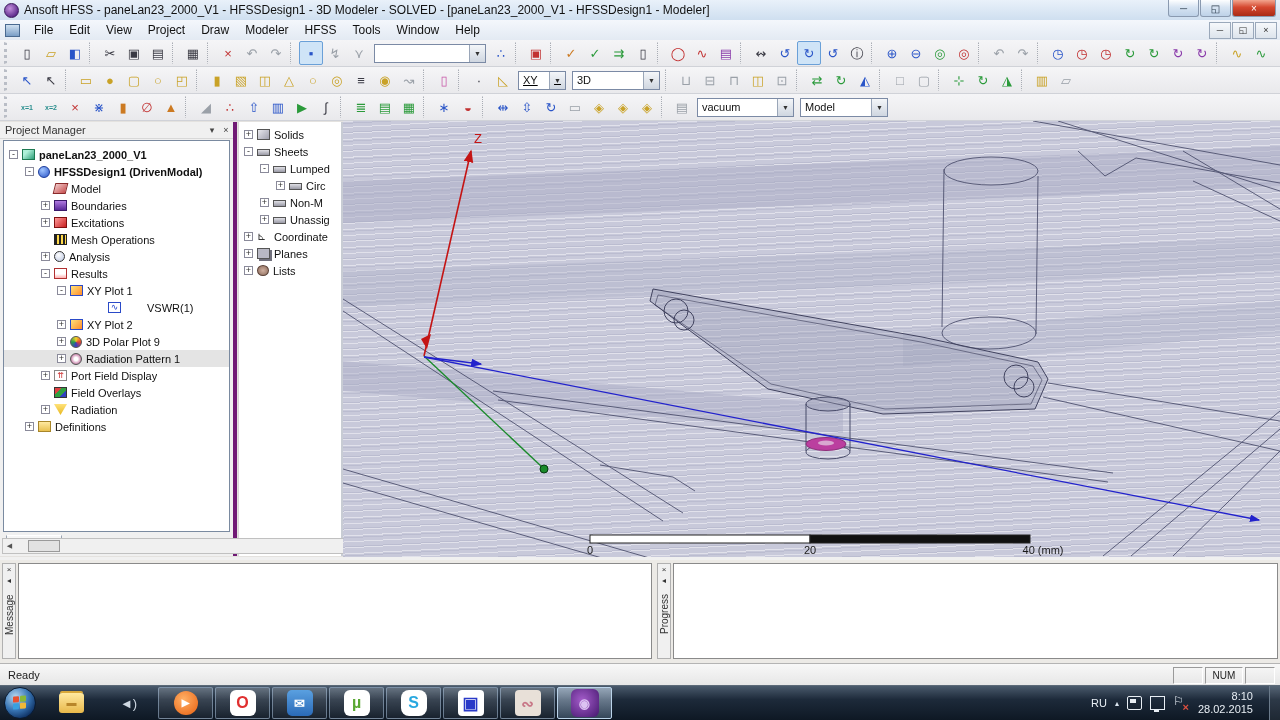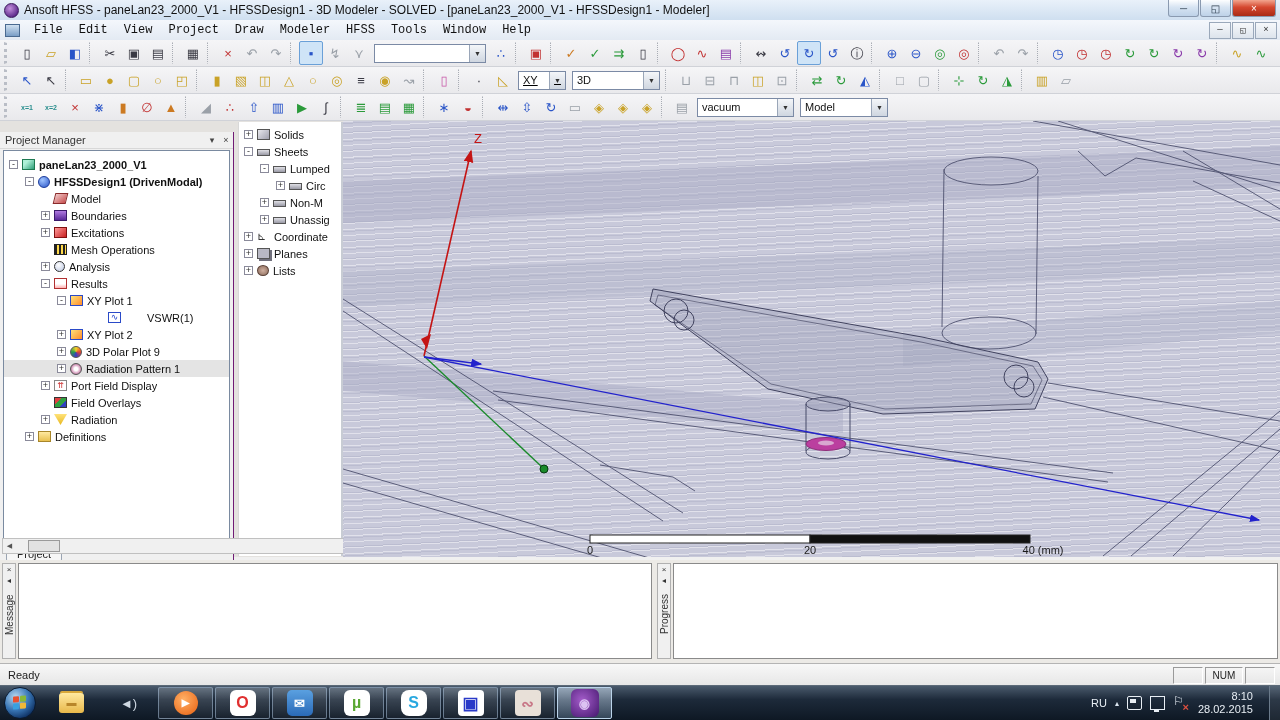--- a/index.html
+++ b/index.html
@@ -13,21 +13,21 @@
   #app-icon{width:13px;height:13px;border-radius:50%;margin:0 5px 0 4px;flex:none;
     background:radial-gradient(circle at 38% 35%,#c390dd,#5c2a8a 75%);border:1px solid #3a1a5a;}
   #titlebar .caps{margin-left:auto;display:flex;align-items:flex-start;height:100%;}
   .cap{width:29px;height:16px;border:1px solid #8a9ab0;border-top:none;
     border-radius:0 0 3px 3px;background:linear-gradient(#fdfeff,#d7e4f2 45%,#bed2e8);
     display:flex;align-items:center;justify-content:center;font-size:10px;color:#2a3a4a;margin-right:1px;}
   .cap.close{width:42px;background:linear-gradient(#f2a58e,#d5482f 45%,#a92a16);color:#fff;margin-right:4px;}
   
   #menubar{position:absolute;left:0;top:20px;width:1280px;height:20px;
     background:linear-gradient(#f4f7fc,#e3eaf3);border-bottom:1px solid #cdd4de;
-    display:flex;align-items:center;font-size:12px;color:#111;font-family:Liberation Mono, monospace;}
+    display:flex;align-items:center;font-size:12px;color:#111;}
   #mdi-icon{width:13px;height:11px;margin:0 6px 0 5px;background:linear-gradient(#cfe0f0,#7a9ec6);
     border:1px solid #4a6a90;flex:none;}
   .menu-item{padding:2px 8px;cursor:default;}
   #menubar .mdicaps{margin-left:auto;display:flex;margin-right:3px;}
   .mdicap{width:20px;height:15px;border:1px solid #9aa8ba;background:linear-gradient(#f6f8fb,#dde4ec);
     display:flex;align-items:center;justify-content:center;font-size:9px;color:#333;margin-left:1px;}
   
   .tbrow{position:absolute;left:0;width:1280px;height:27px;
     background:linear-gradient(#f5f5f7,#e9e9ec);border-bottom:1px solid #d0d2d8;
     display:flex;align-items:center;padding-left:2px;box-sizing:border-box;}
@@ -49,21 +49,21 @@
     font-size:7px;color:#333;flex:none;}
   .tb-item[data-w="w1"]{width:48px;text-decoration:underline;} .tb-item[data-w="w2"]{width:88px;}
   .tb-item[data-w="w3"]{width:97px;} .tb-item[data-w="w4"]{width:112px;}
   [data-c="k"]{color:#3a3a44;} [data-c="gy"]{color:#9aa0a8;} [data-c="r"]{color:#c23232;}
   [data-c="g"]{color:#2a9a3a;} [data-c="b"]{color:#2a55c8;} [data-c="y"]{color:#c9a227;}
   [data-c="o"]{color:#cc7a22;} [data-c="p"]{color:#8a3aaa;} [data-c="m"]{color:#c858a8;}
   [data-c="t"]{color:#2a8f8f;}
   
   #main{position:absolute;left:0;top:121px;width:1280px;height:436px;background:#e4e2df;}
   
-  #pm{position:absolute;left:0;top:1px;width:233px;height:434px;background:#f0f0f0;border-right:1px solid #701a75;margin-top:10px;}
+  #pm{position:absolute;left:0;top:1px;width:233px;height:434px;background:#f0f0f0;border-right:4px solid #701a75;}
   #pm-header{height:16px;display:flex;align-items:center;font-size:11px;color:#333;
     border-bottom:1px solid #d8d8d8;padding-left:5px;}
   #pm-header .hbtn{width:14px;text-align:center;font-size:9px;color:#444;}
   #pm-header .spacer{margin-left:auto;}
   #pm-tree{position:absolute;left:3px;right:3px;top:18px;bottom:24px;background:#fff;
     border:1px solid #7a8aa0;overflow:hidden;padding-top:5px;}
   #pm-tab{position:absolute;left:6px;bottom:3px;width:54px;height:16px;background:#f6f6f6;
     border:1px solid #9aa4b2;border-top:1px solid #fff;border-radius:0 0 4px 4px;
     font-size:11px;color:#222;display:flex;align-items:center;justify-content:center;}
   

